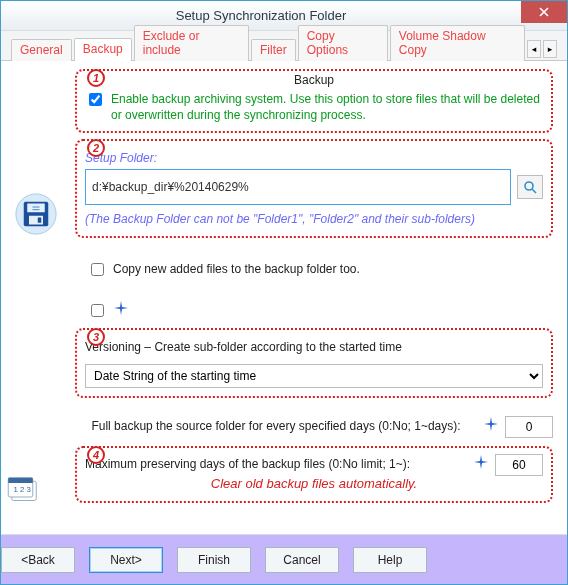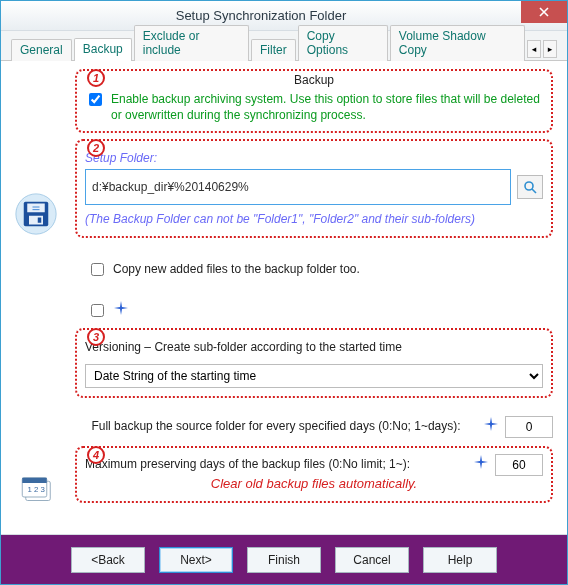--- a/index.html
+++ b/index.html
@@ -54,21 +54,21 @@
     border-bottom: 1px solid #c8c8c8;
     height: 30px;
   }
   .tab {
     padding: 3px 8px 4px 8px;
     margin-right: 2px;
     background: #f7f7f7;
     border: 1px solid #c8c8c8;
     border-bottom: none;
     border-radius: 2px 2px 0 0;
-    color: #0f766e;
+    color: #ef4444;
     font-size: 12px;
     position: relative;
     top: 1px;
     cursor: pointer;
   }
   .tab.active {
     background: #ffffff;
     top: 1px;
     padding-bottom: 5px;
     z-index: 2;
@@ -119,21 +119,21 @@
     background: #fff;
     font-style: italic;
     font-weight: bold;
   }
   .box1 { margin-left: 60px; padding-top: 2px; }
   .box1 .section-title { text-align: center; color: #222; margin-bottom: 4px; font-size: 12px; }
   .enable-row { display: flex; align-items: flex-start; gap: 6px; color: #0a9b1f; }
   .enable-row input { margin-top: 2px; }
   .enable-row .lbl { flex: 1; line-height: 1.35; }
   .leftgutter { position: absolute; left: 14px; top: 132px; }
-  .leftgutter2 { position: absolute; left: 16px; top: 408px; }
+  .leftgutter2 { position: absolute; left: 2px; top: 408px; }
   .disk-icon, .cal-icon { width: 42px; height: 42px; }
   .box2 { margin-left: 60px; }
   .box2 .hdr { color: #6a6af7; font-style: italic; margin-bottom: 4px; margin-top: 4px; }
   .path-row { display: flex; gap: 6px; align-items: center; }
   .path-row input[type=text] {
     flex: 1;
     height: 36px;
     border: 1px solid #4aa3e7;
     padding: 0 6px;
     font-size: 12px;
@@ -167,23 +167,23 @@
   .numfield { width: 48px; height: 22px; border: 1px solid #bcbcbc; text-align: center; font-size: 12px; }
   .box4 { margin-left: 60px; margin-top: 8px; padding: 6px 8px 10px 8px; }
   .max-row { display: flex; align-items: center; gap: 6px; }
   .max-row .lbl { flex: 1; text-align: left; line-height: 1.3; color: #222; }
   .clear-note { color: #d62020; font-style: italic; text-align: center; font-size: 13px; }
   .footer {
     height: 50px;
     border-top: 1px solid #d6dde3;
     display: flex;
     align-items: center;
-    justify-content: center;
+    justify-content: flex-start;
     gap: 14px;
-    background: #701a75;
+    background: #c4b5fd;
   }
   .footer button {
     min-width: 74px;
     height: 26px;
     border: 1px solid #a7b6c0;
     background: #f2f6f9;
     color: #222;
     font-size: 12px;
     cursor: pointer;
   }

